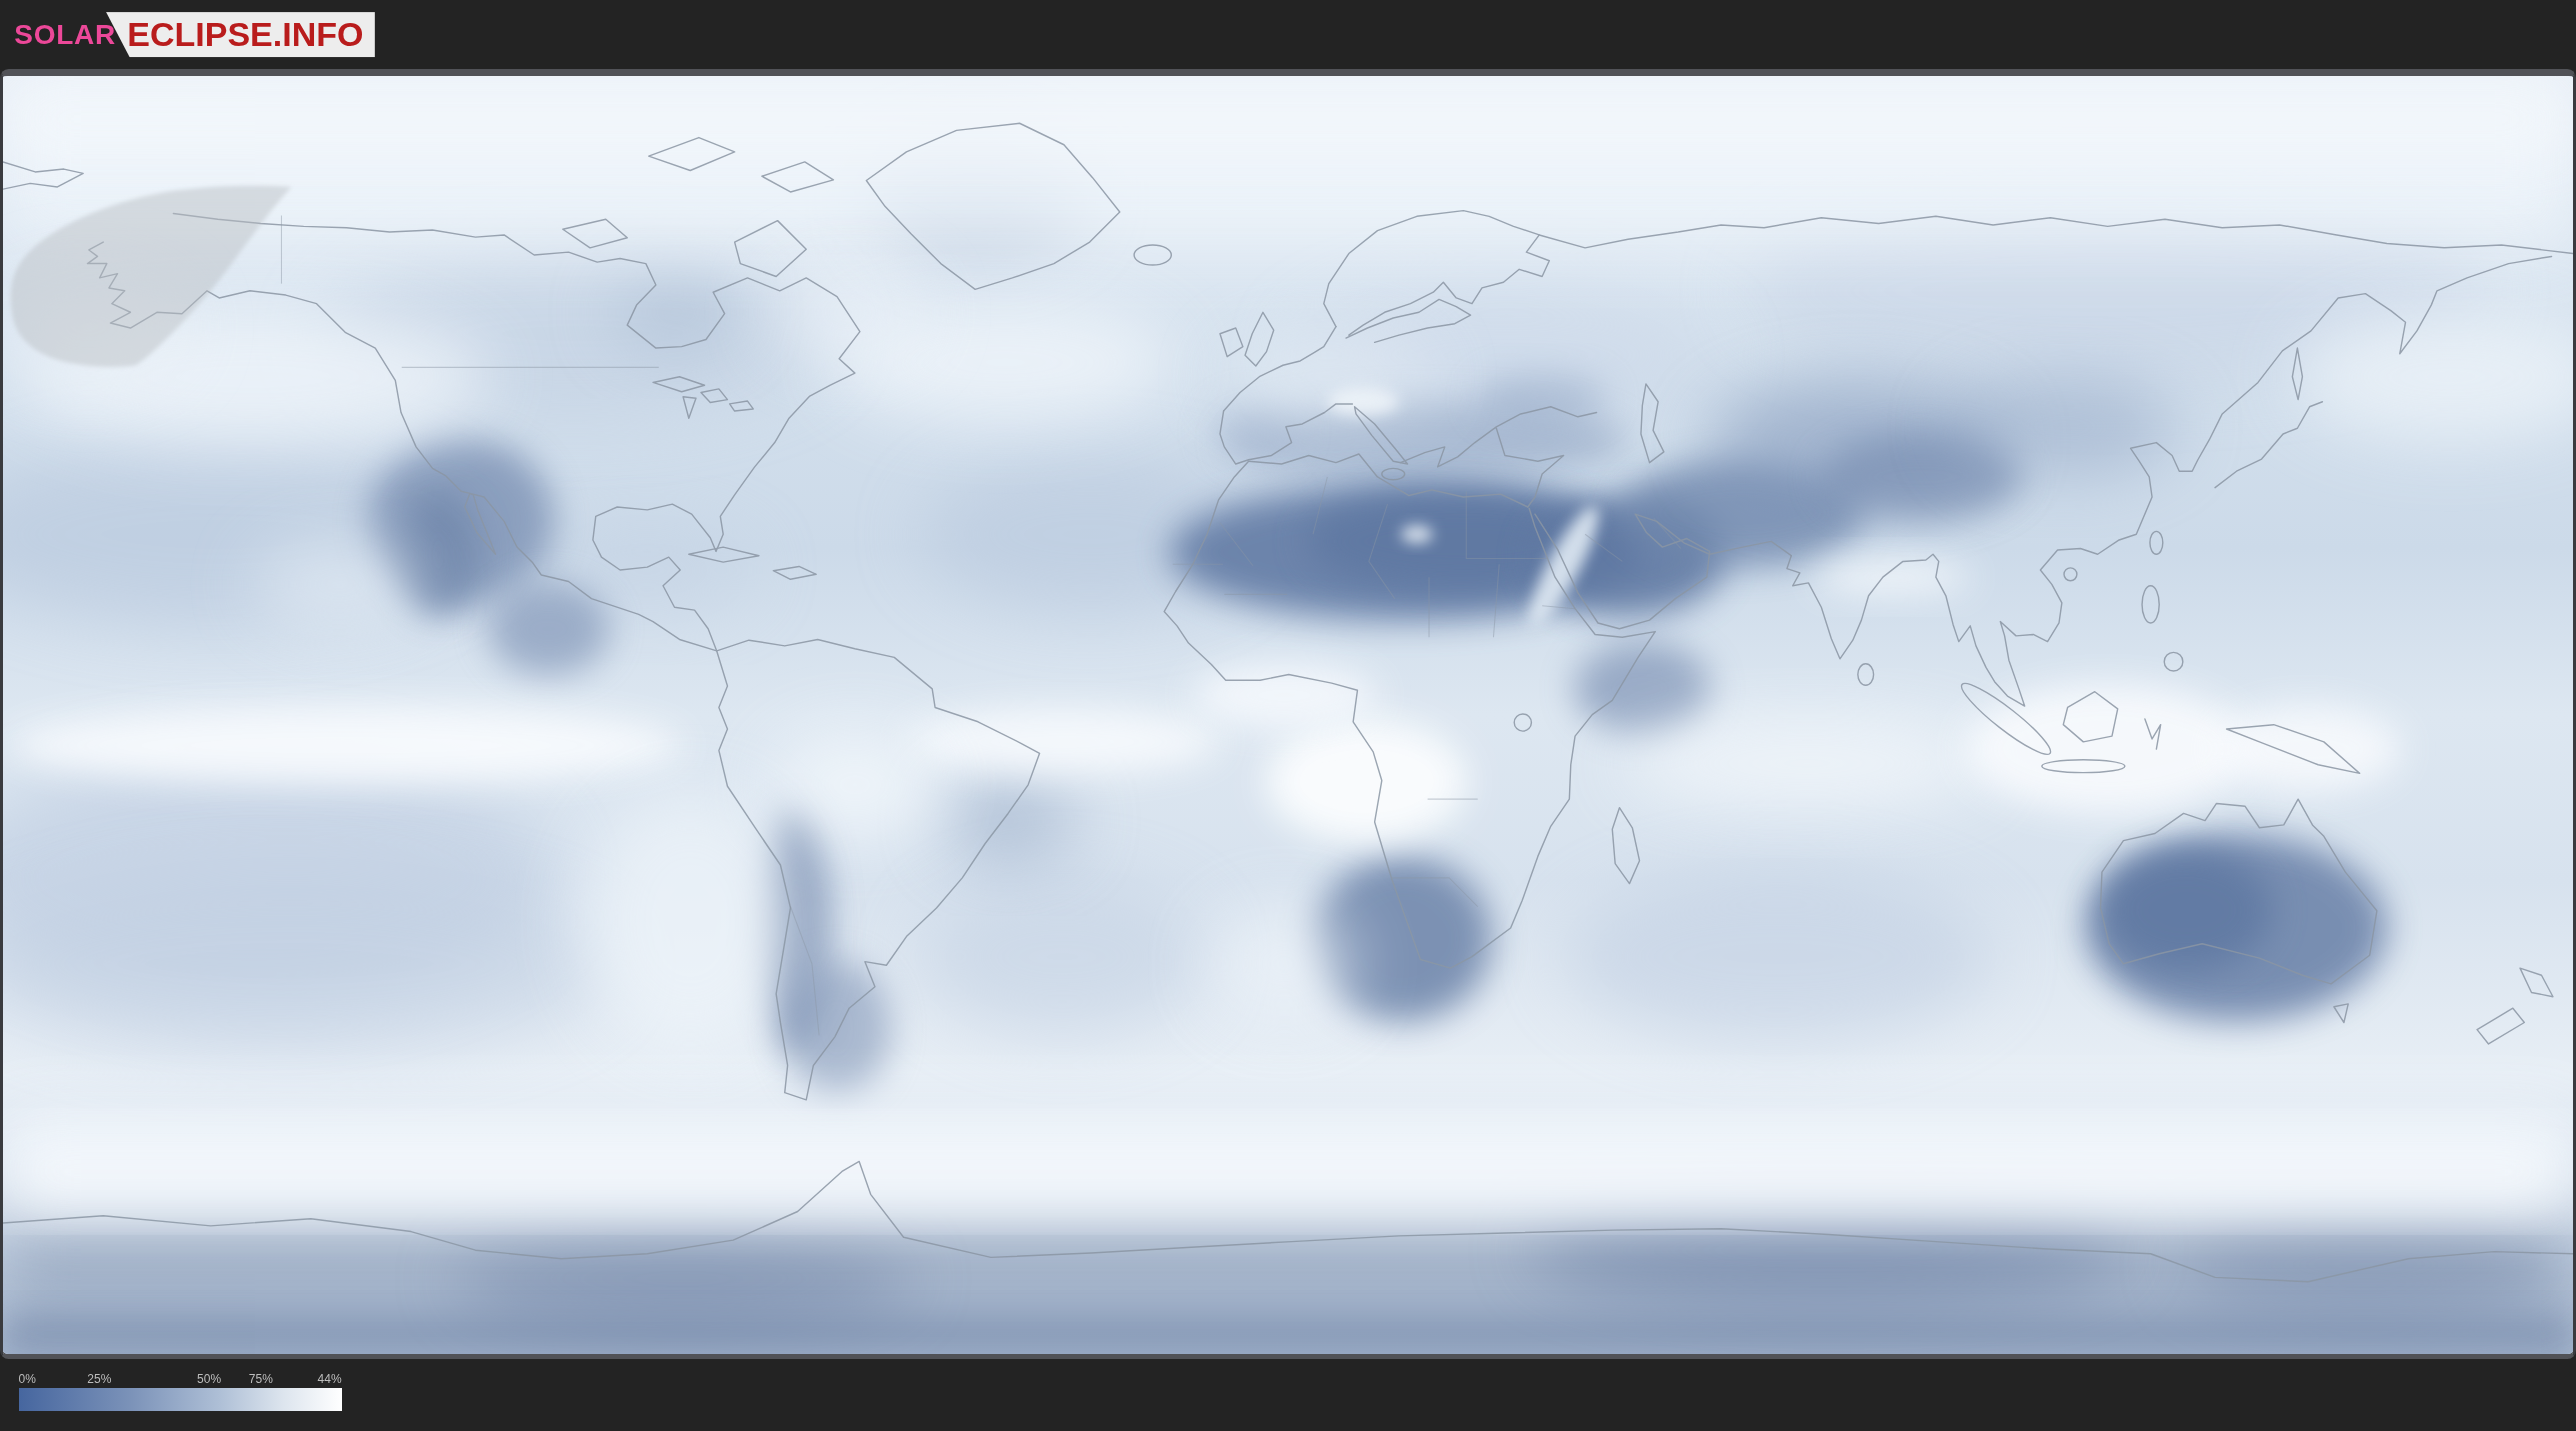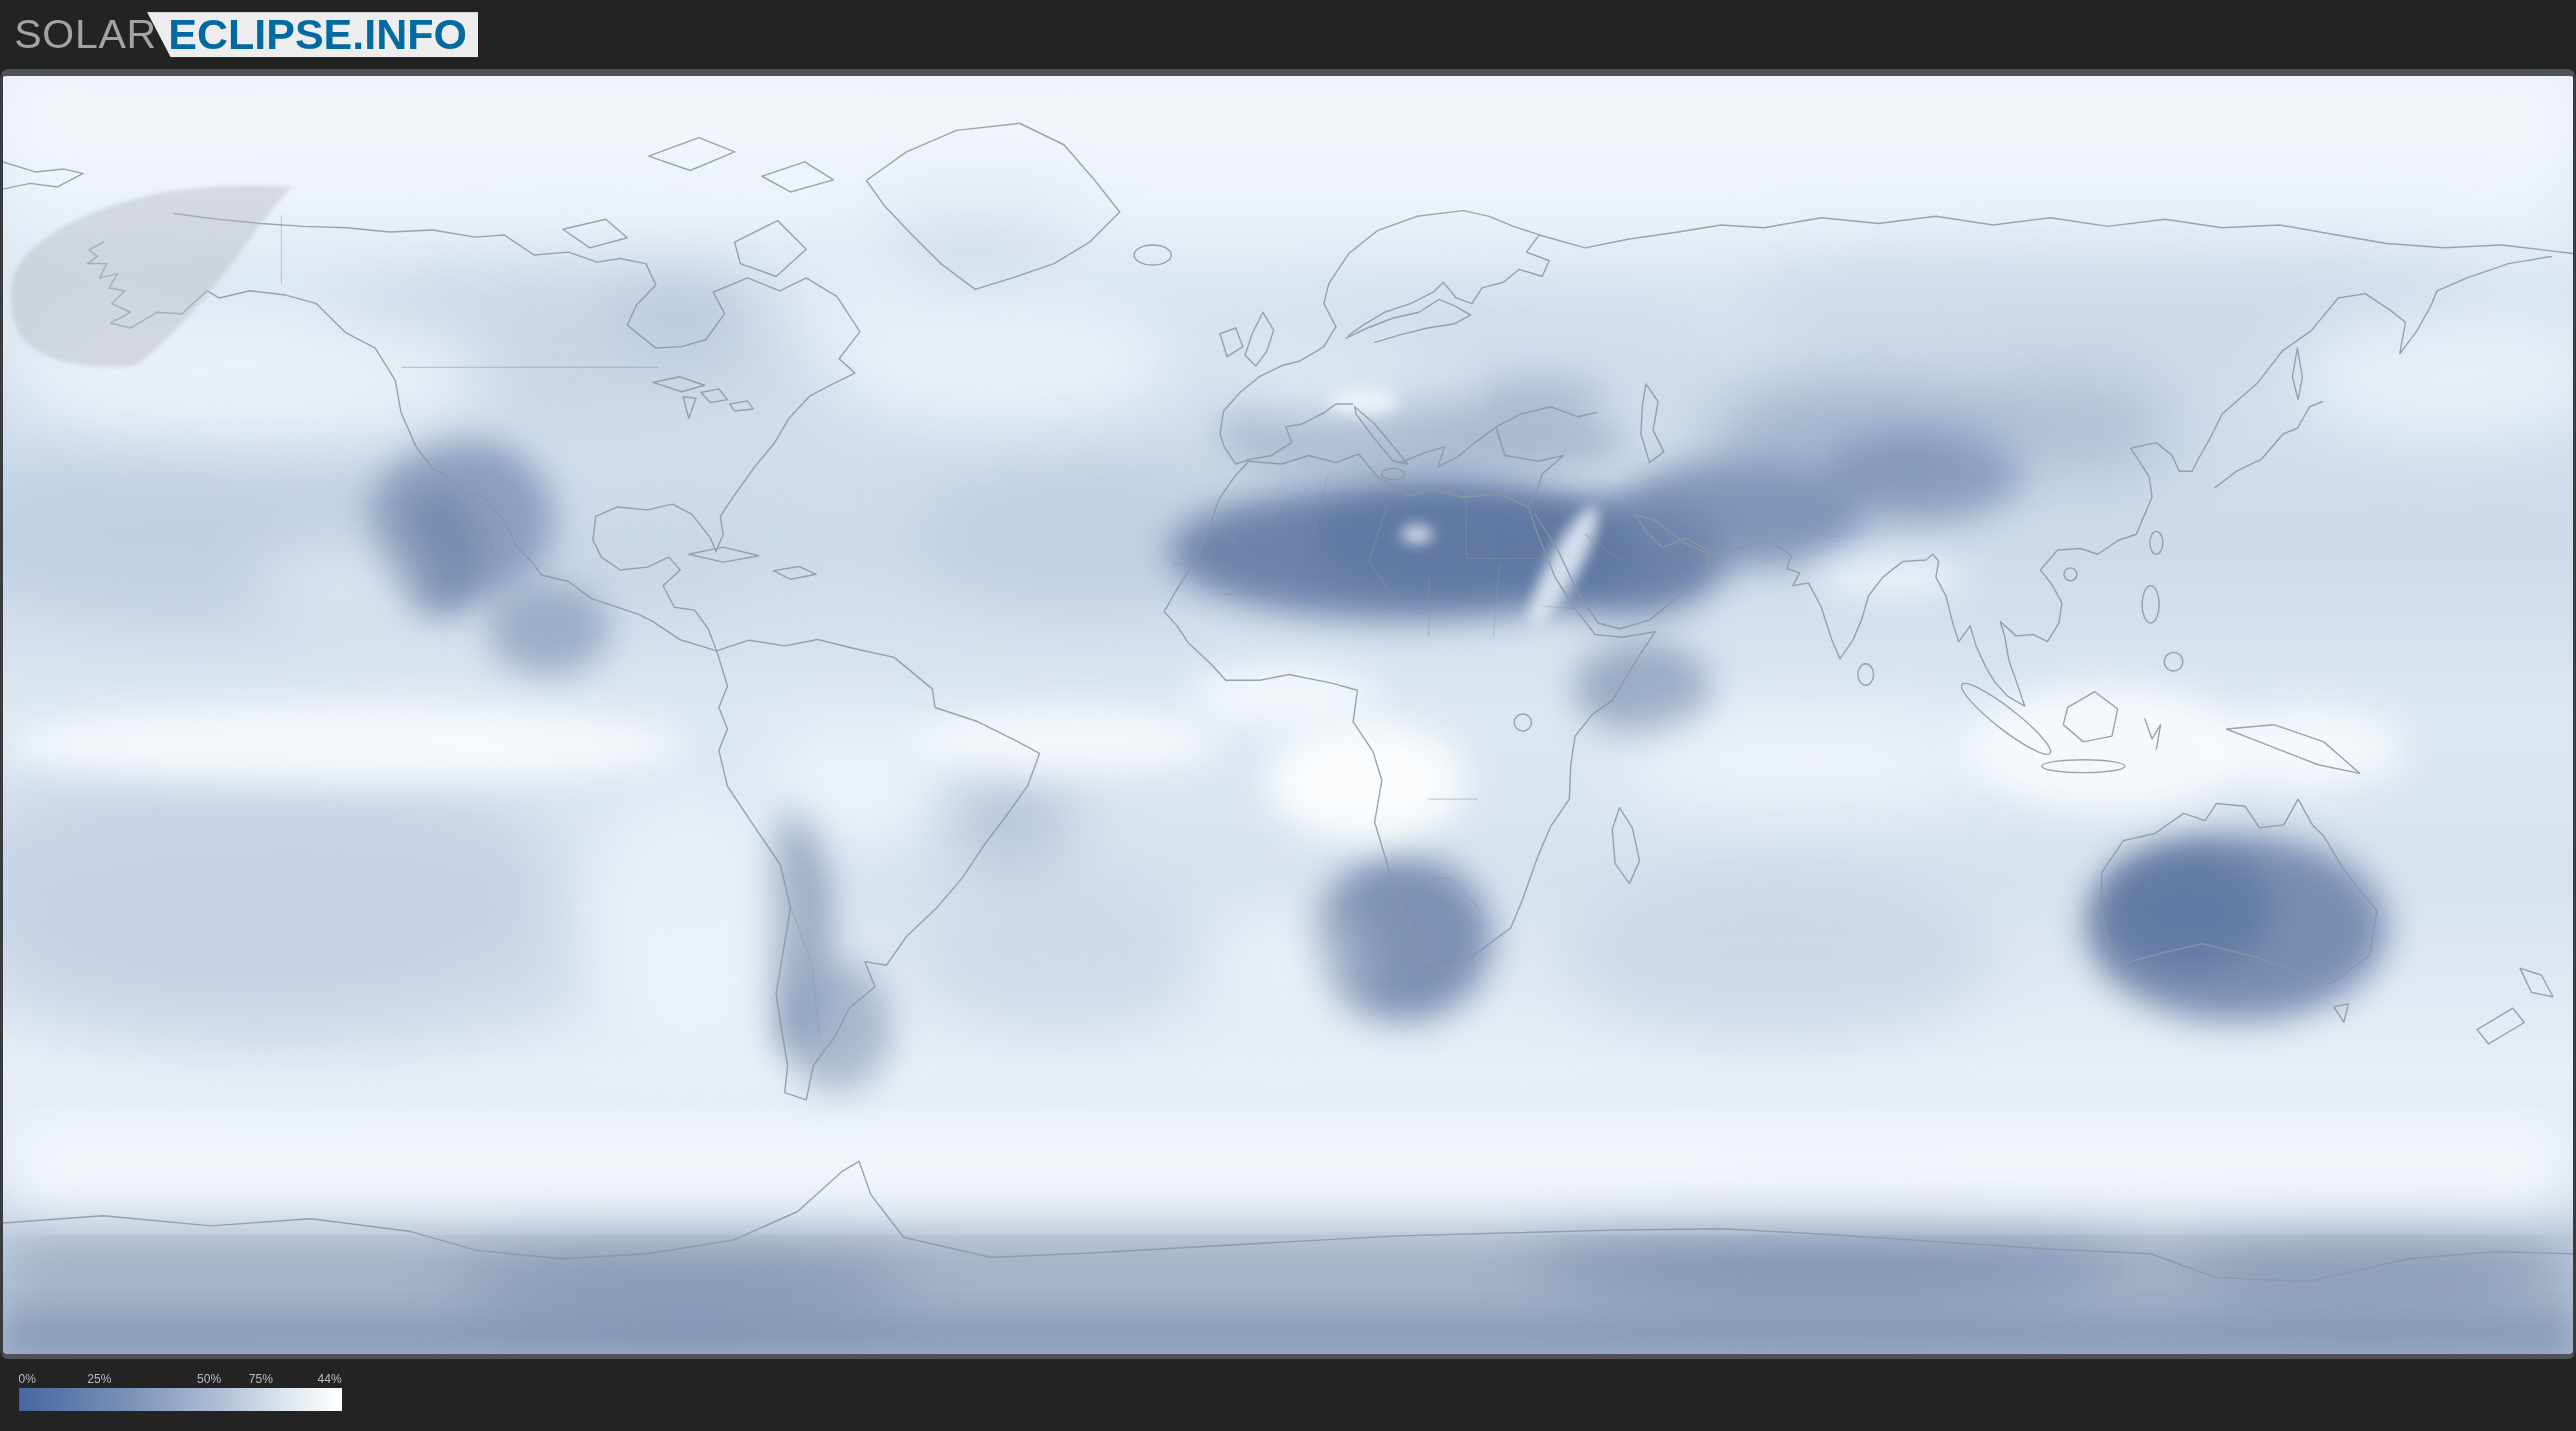--- a/index.html
+++ b/index.html
@@ -4,23 +4,23 @@
 <style>
   html,body{margin:0;padding:0;}
   body{
     width:2576px;height:1431px;overflow:hidden;position:relative;
     background:#232323;
     font-family:"Liberation Sans", sans-serif;
   }
   
   .header{position:absolute;top:0;left:0;right:0;height:69px;background:#232323;}
   .brand{position:absolute;left:14.3px;top:50%;transform:translateY(-50%);display:flex;align-items:center;cursor:pointer;}
-  .brand-solar{color:#a3a3a3;font-size:41px;font-weight:400;letter-spacing:0.7px;line-height:43px;}
+  .brand-solar{color:#ec4899;font-size:28px;font-weight:700;letter-spacing:0.7px;line-height:43px;}
   .brand-box{
-    background:#ededed;color:#0369a1;font-size:43px;font-weight:700;letter-spacing:0px;
+    background:#ededed;color:#b91c1c;font-size:34px;font-weight:700;letter-spacing:0px;
     line-height:43px;padding:1.4px 11.4px 1.4px 21.5px;margin-left:-10px;
     clip-path:polygon(0 0,100% 0,100% 100%,24px 100%);
   }
   .title{
     position:absolute;left:50%;top:50%;transform:translate(-50%,-50%);
     color:#f2f2f2;font-size:22px;font-weight:400;white-space:nowrap;
   }
   
   .map-area{position:absolute;top:69px;left:0;right:0;bottom:72px;background:#232323;}
   .map-frame{

